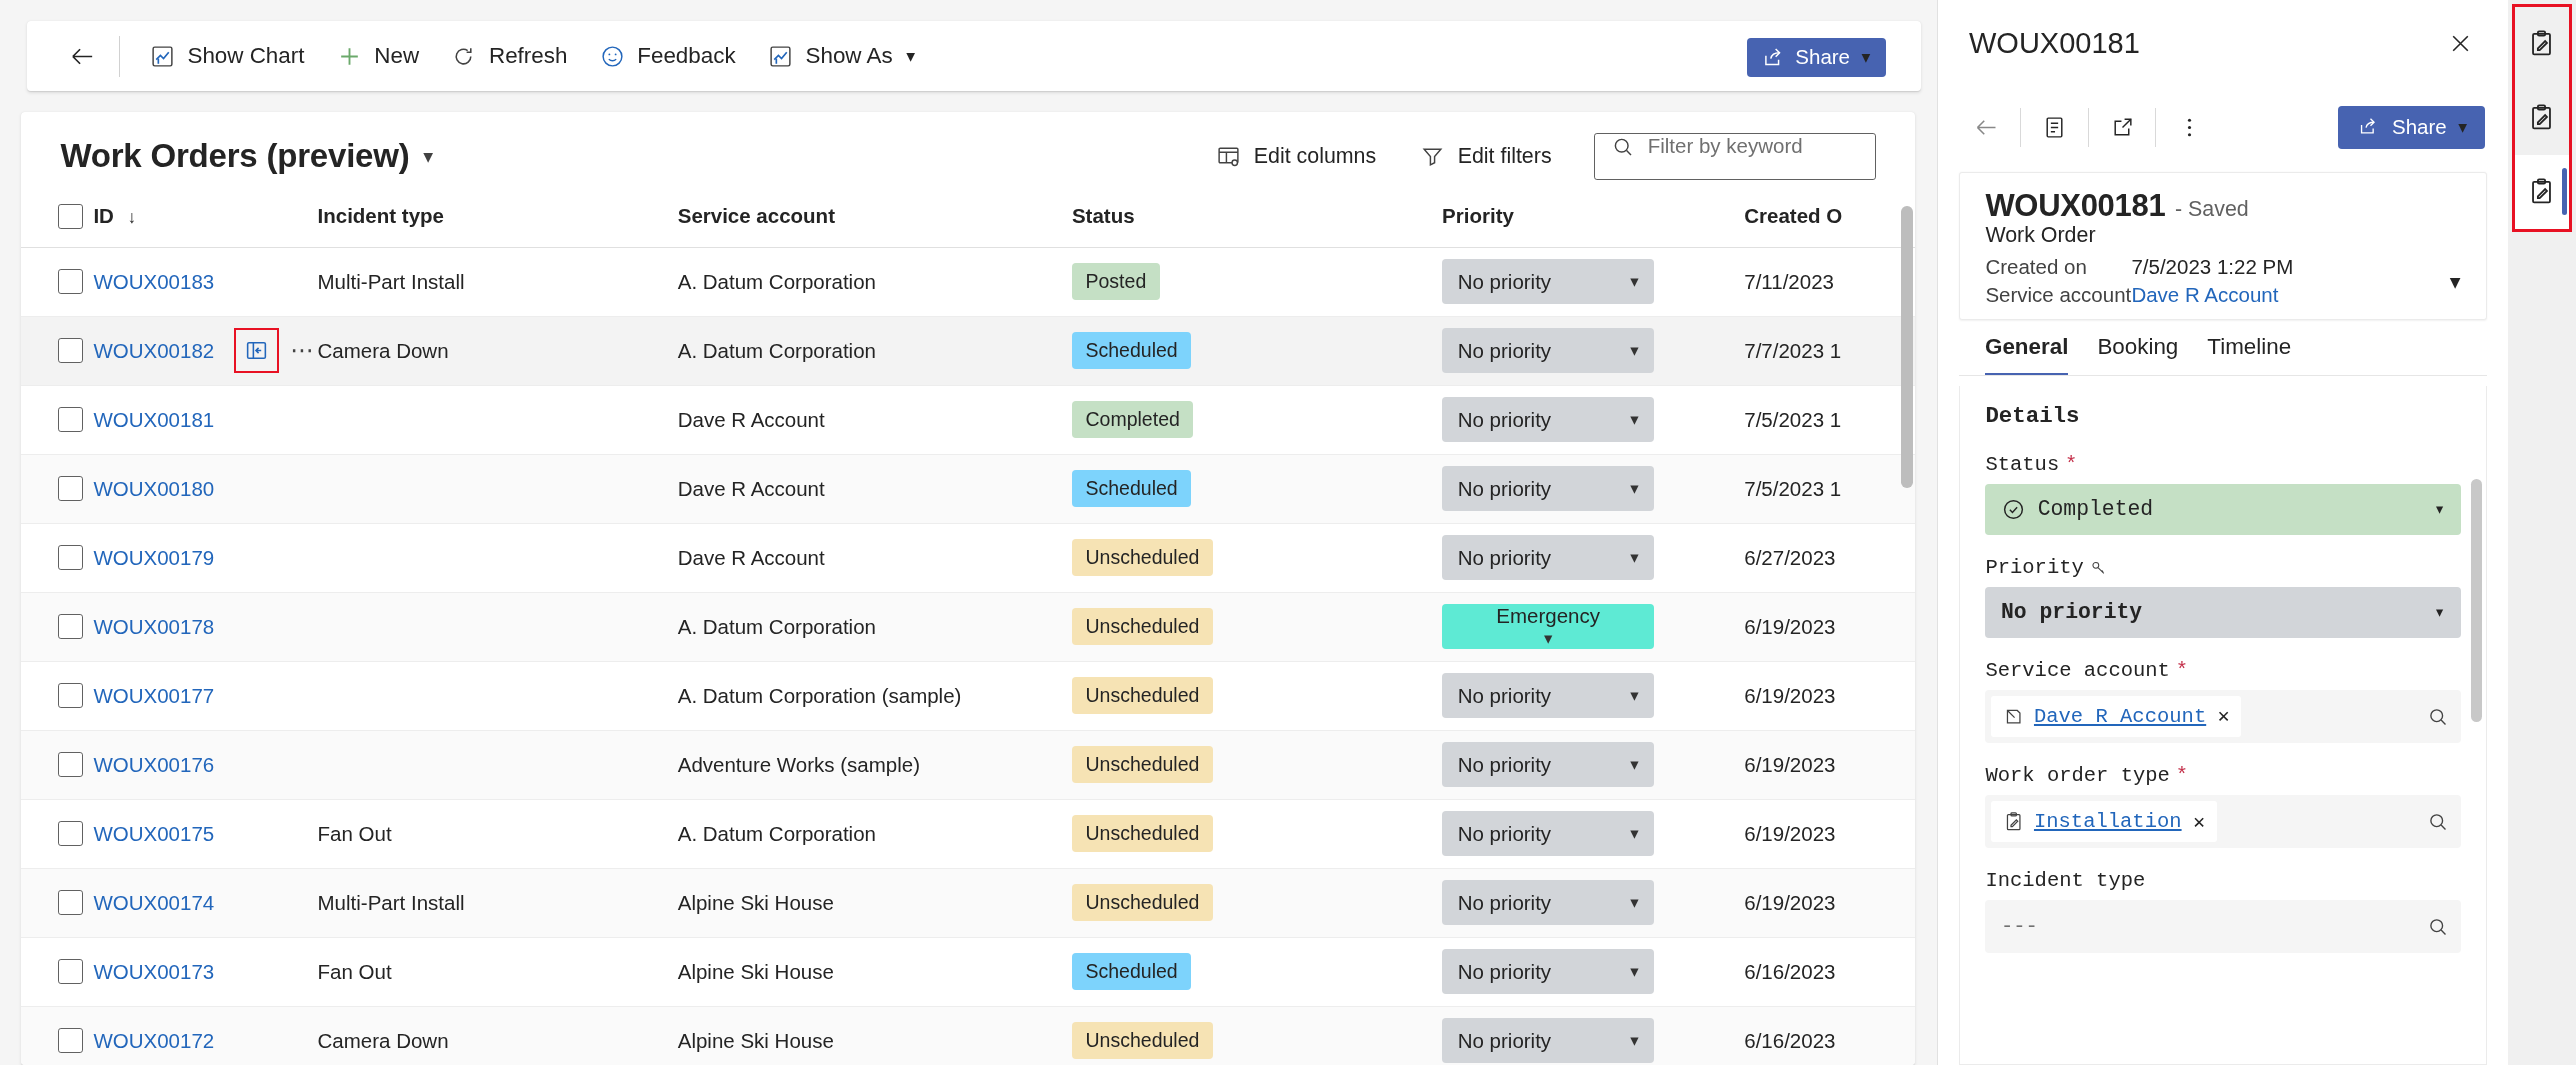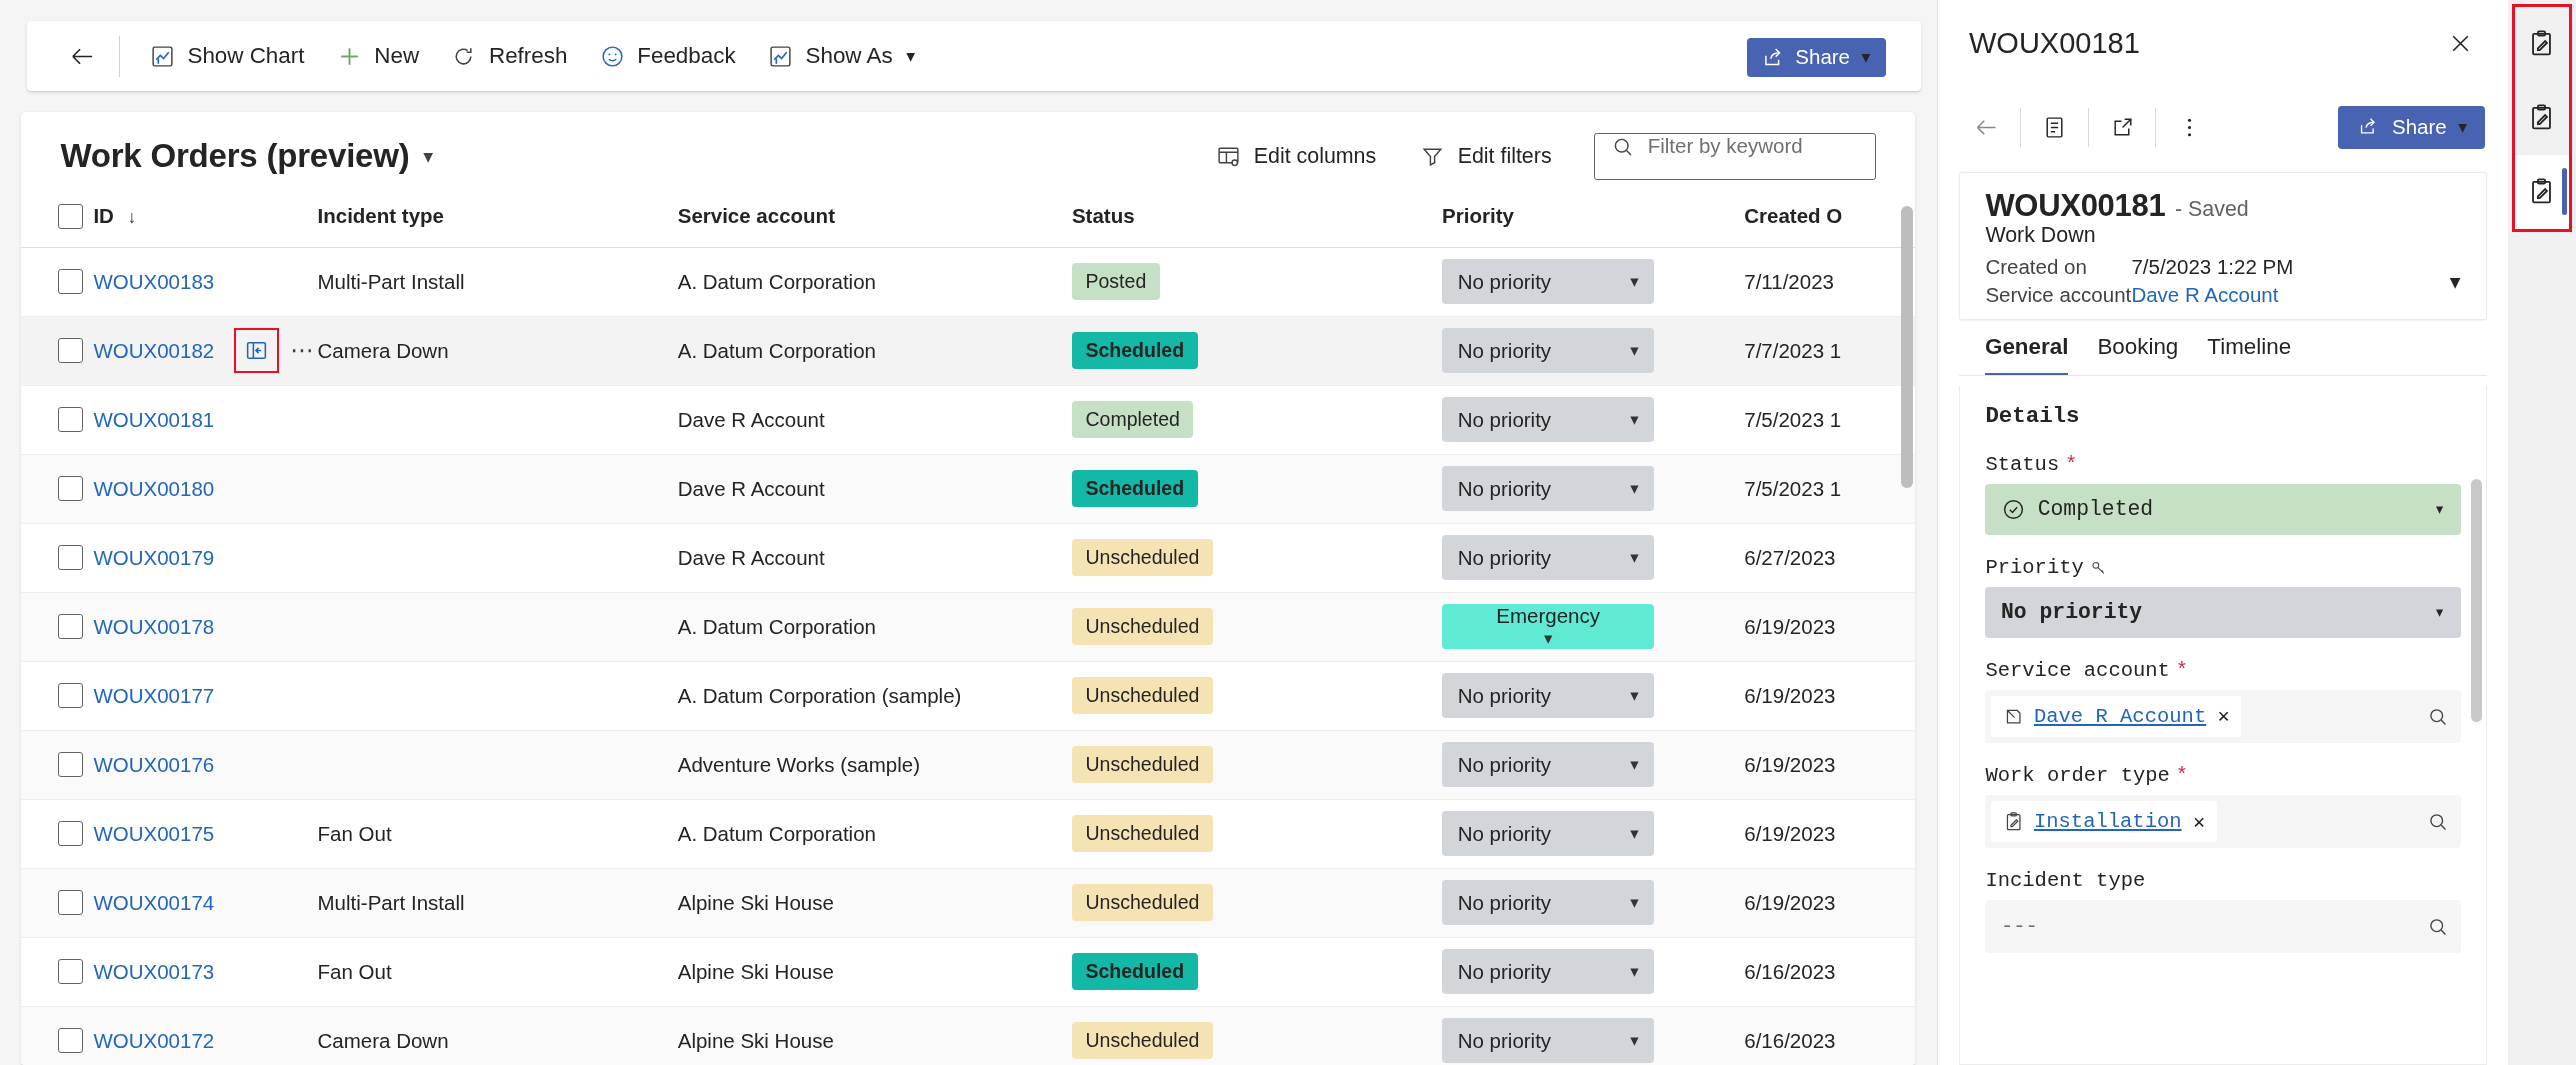--- a/index.html
+++ b/index.html
@@ -120,21 +120,21 @@
   }
   .redbox { outline: 2.9px solid #e81123; outline-offset: 0; }
   .ellipsis { font-size: 23.4px; color: #424242; letter-spacing: 1.9px; cursor: pointer; line-height: 9.7px; }
   .sort-arrow { font-size: 17.5px; margin-left: 7.8px; color: #242424; }
 
   .badge {
     display: inline-block; padding: 3.9px 13.6px; border-radius: 3.9px; font-size: 19.5px;
     color: #242424; line-height: 1.5;
   }
   .badge.green  { background: #c5e0c5; }
-  .badge.blue   { background: #14b8a6; font-weight: bold; }
+  .badge.blue   { background: #7dd3fc; }
   .badge.amber  { background: #f6e3b4; }
 
   .prio-pill {
     display: flex; align-items: center; justify-content: space-between;
     width: 212px; height: 45px; border-radius: 3.9px; padding: 0 15.6px;
     font-size: 20.5px; color: #242424; cursor: pointer;
   }
   .prio-pill.grey  { background: #d2d5d9; }
   .prio-pill.pink  { background: #5eead4; flex-direction: column; }
   .prio-pill .chev { font-size: 16.6px; color: #333; }
@@ -713,21 +713,21 @@
         <span>Share</span>
         <span class="cb-chev">▾</span>
       </div>
     </div>
 
     <div class="sp-card">
       <div class="rec-name">
         <b>WOUX00181</b>
         <span>- Saved</span>
       </div>
-      <div class="rec-entity">Work Down</div>
+      <div class="rec-entity">Work Order</div>
       <div class="rec-fields">
         <div class="rec-row">
           <span class="lbl">Created on</span>
           <span class="val">7/5/2023 1:22 PM</span>
         </div>
         <div class="rec-row">
           <span class="lbl">Service account</span>
           <span class="val link">Dave R Account</span>
         </div>
         <div class="rec-expand">▾</div>

